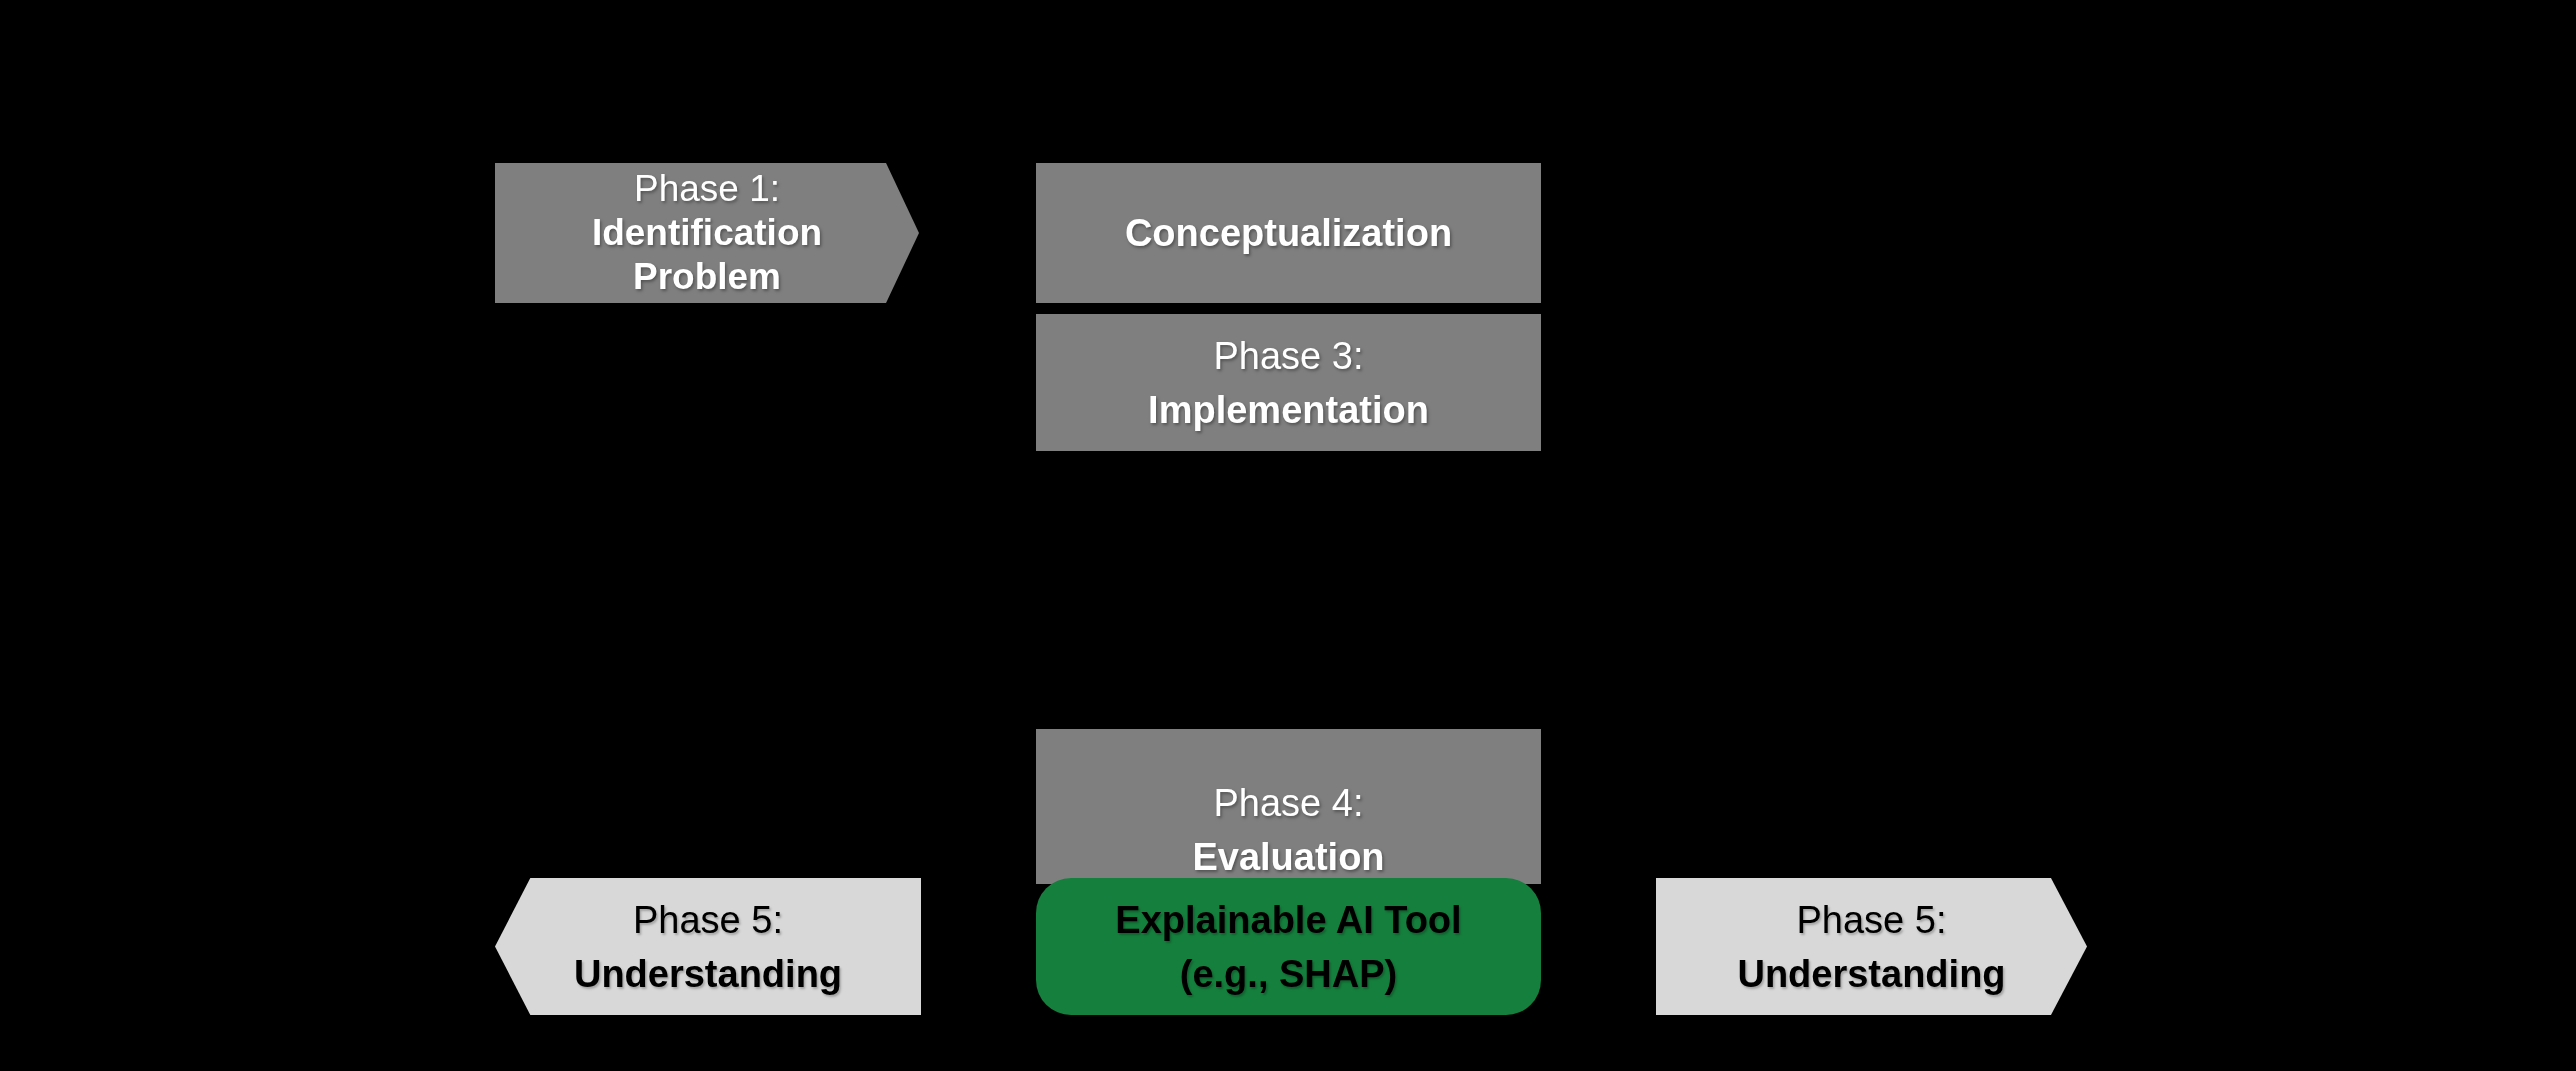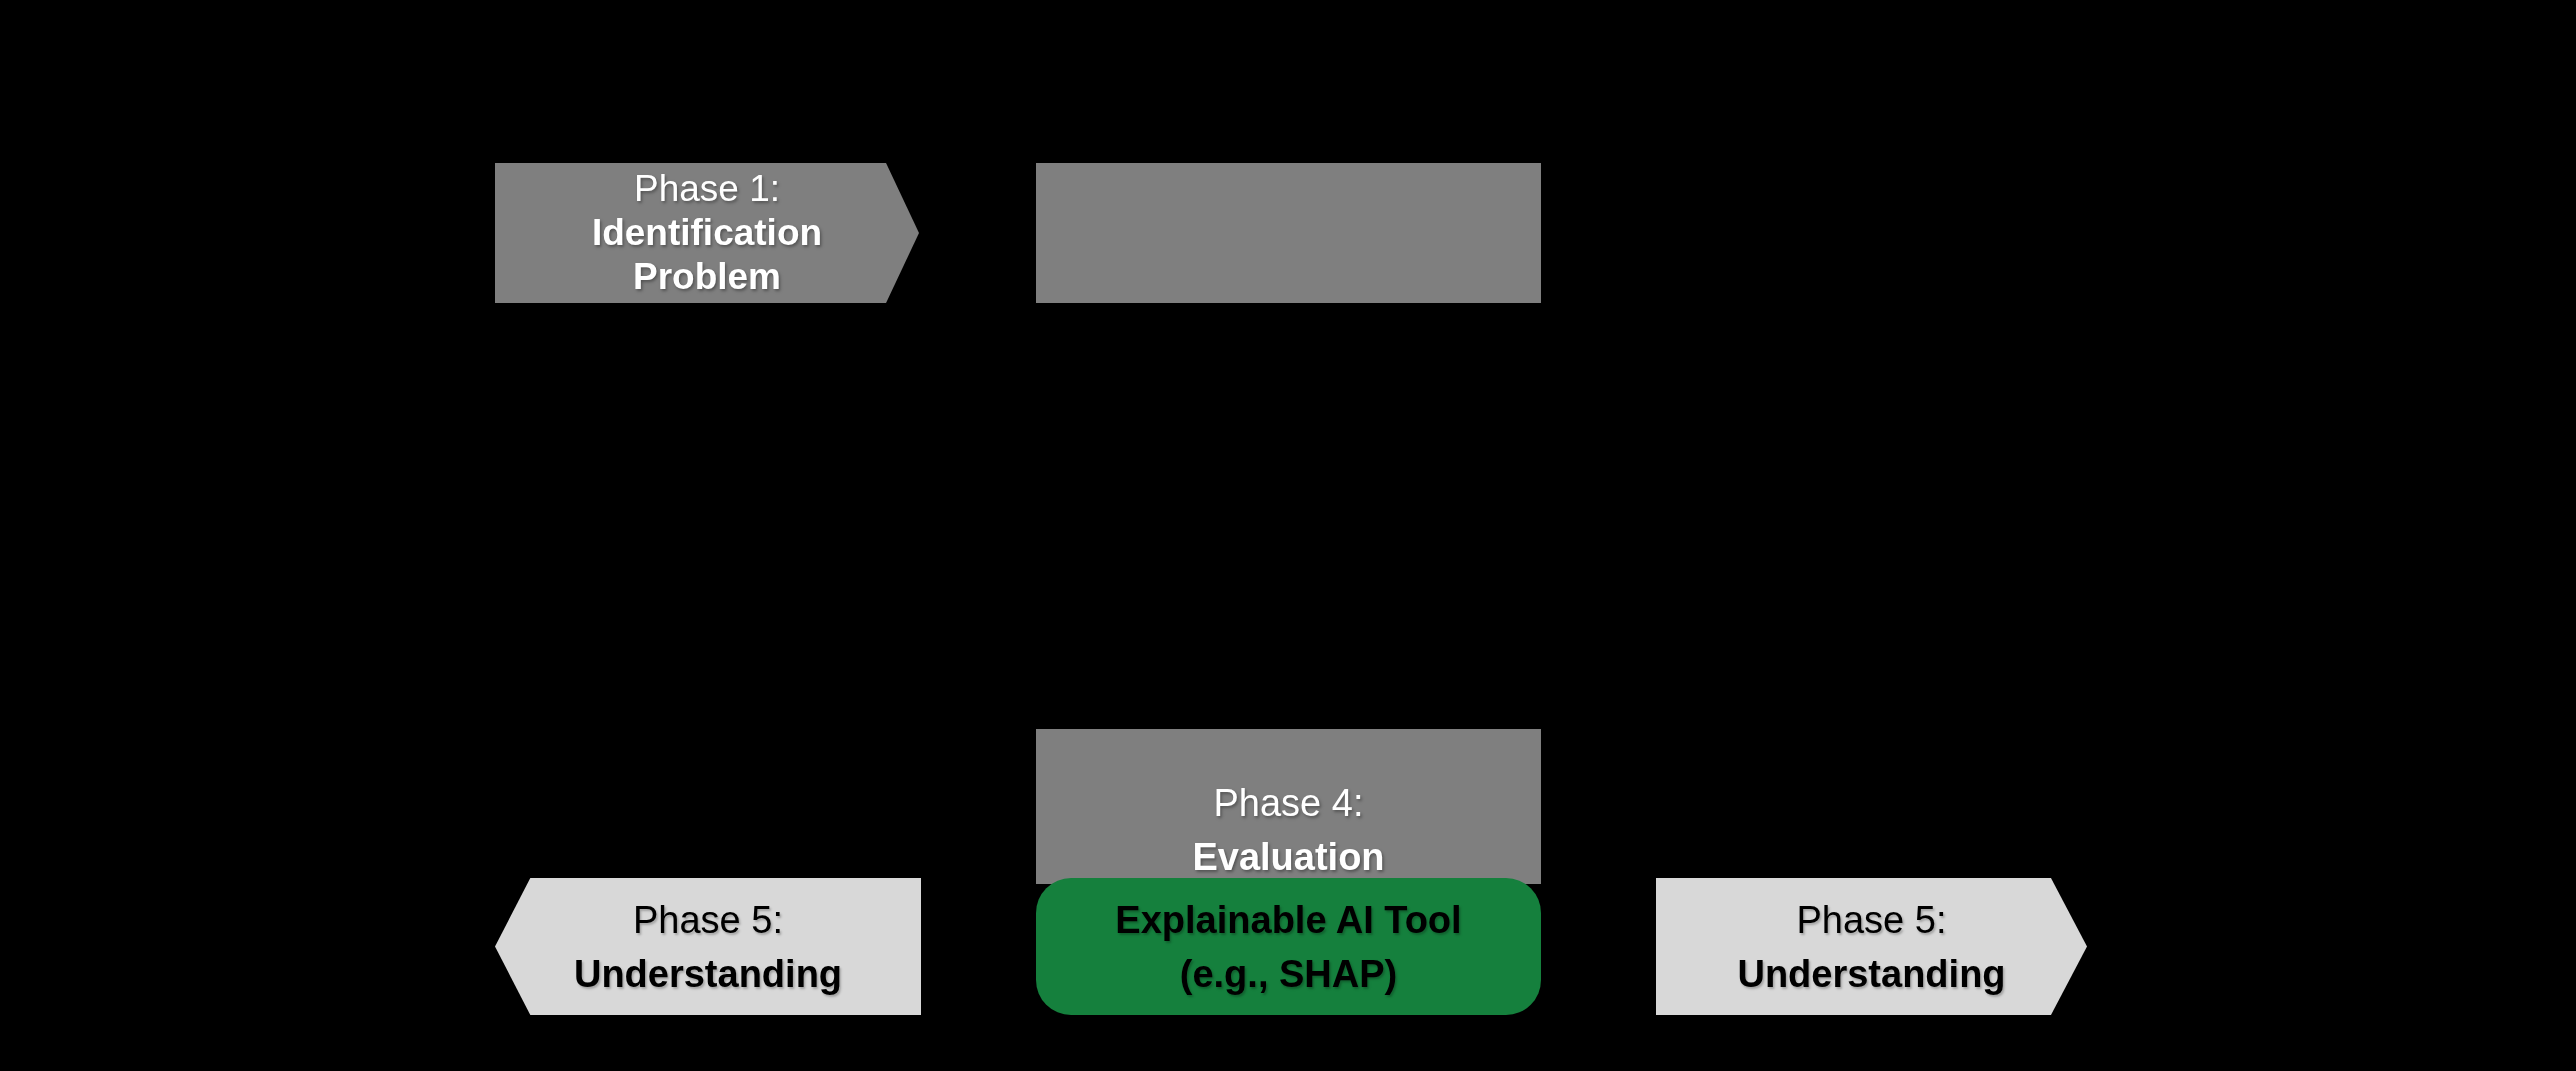--- a/index.html
+++ b/index.html
@@ -48,23 +48,30 @@
     </svg>
     <div class="label">
       <div class="line">Phase 1:</div>
       <div class="line bold">Identification</div>
       <div class="line bold">Problem</div>
     </div>
   </div>
 
   <div id="phase2" class="node rect-dark on-dark">
     <div class="label">
+      <div class="line bold">Conceptualization</div>
     </div>
   </div>
 
+  <div id="phase3" class="node rect-dark on-dark">
+    <div class="label">
+      <div class="line">Phase 3:</div>
+      <div class="line bold">Implementation</div>
+    </div>
+  </div>
 
   <div id="phase4" class="node rect-dark on-dark">
     <div class="label">
       <div class="line">Phase 4:</div>
       <div class="line bold">Evaluation</div>
     </div>
   </div>
 
   <div id="xai-tool" class="node round-light on-light">
     <div class="label">

